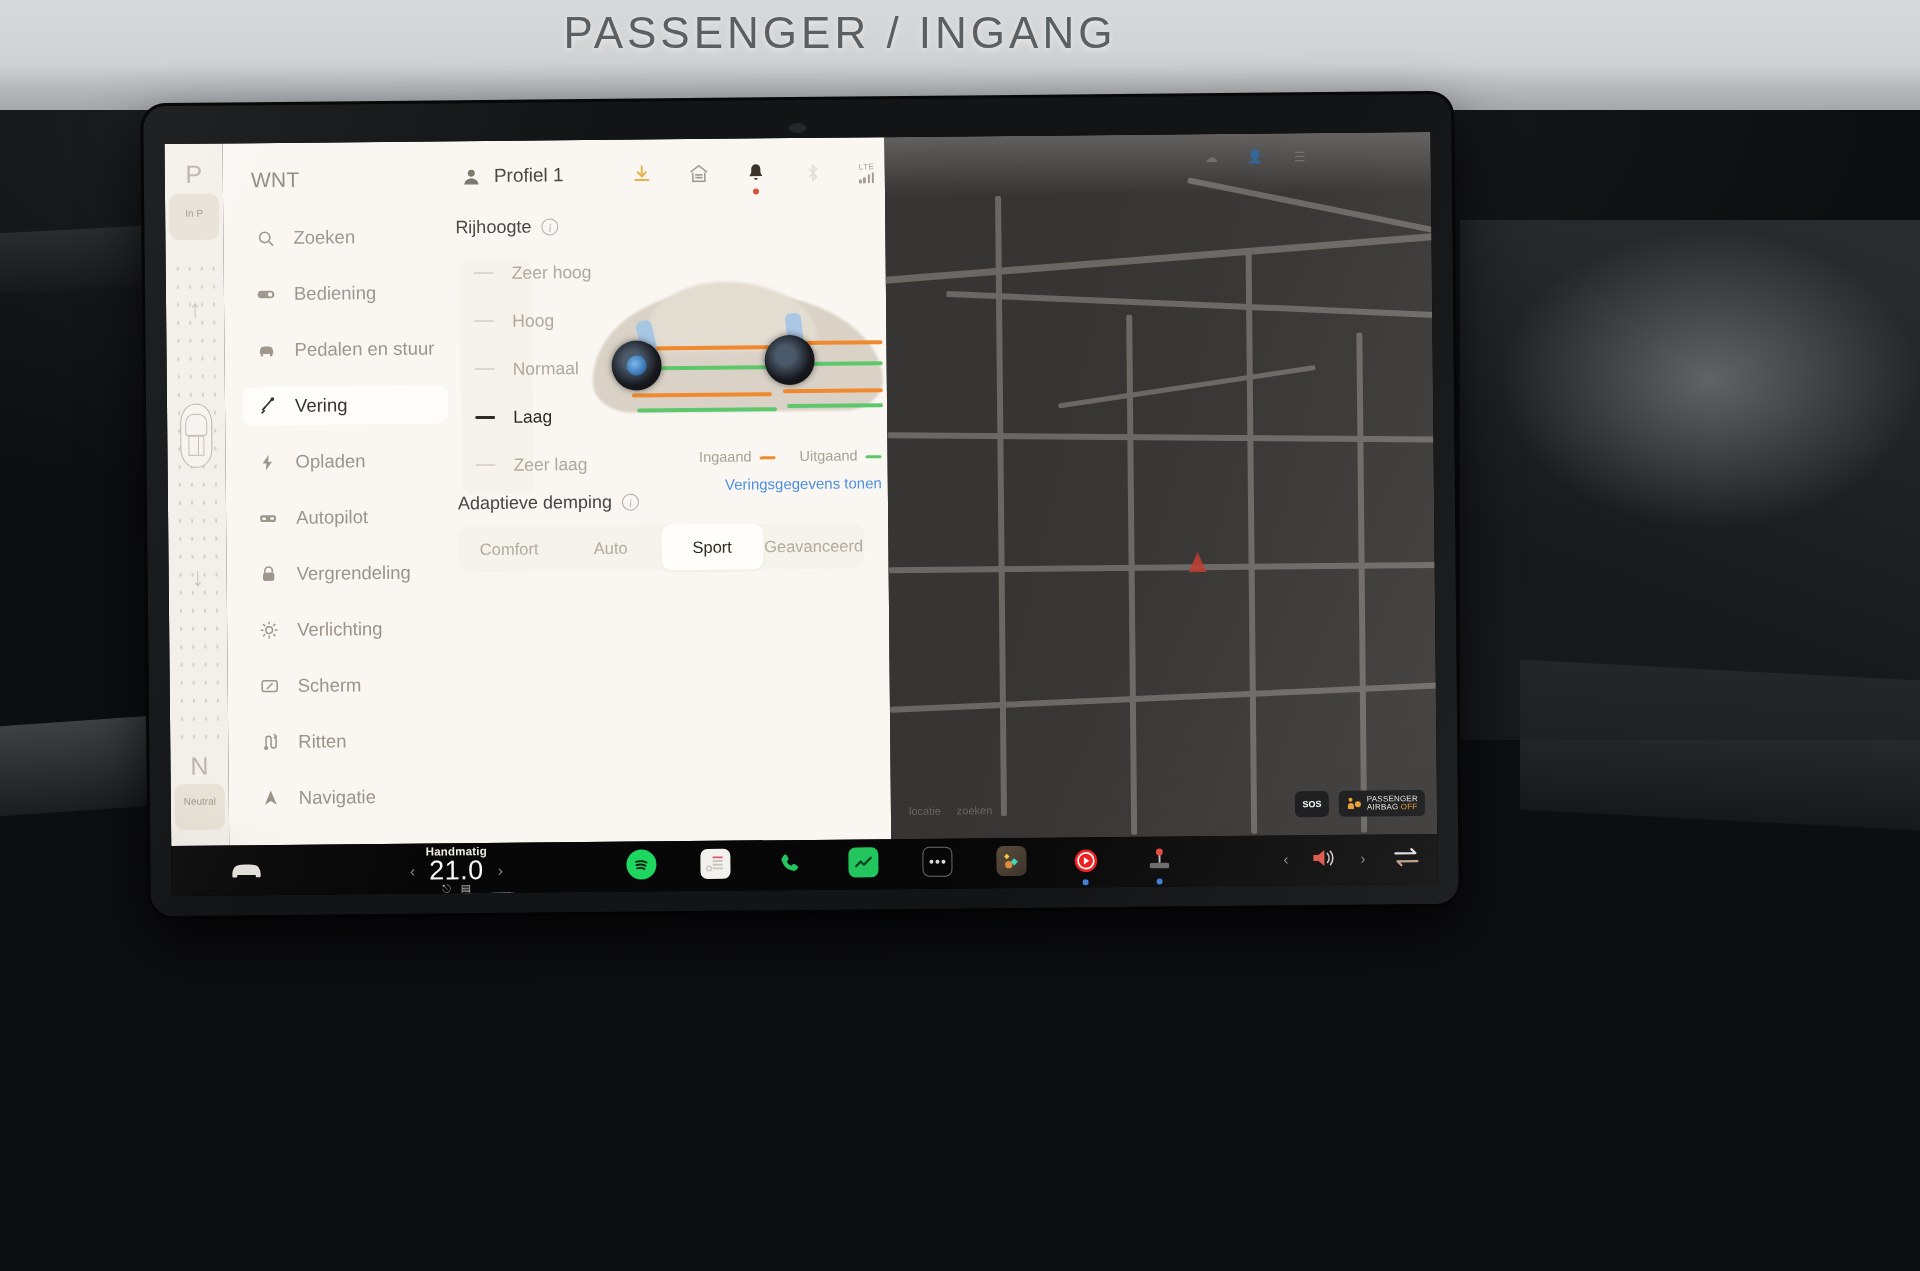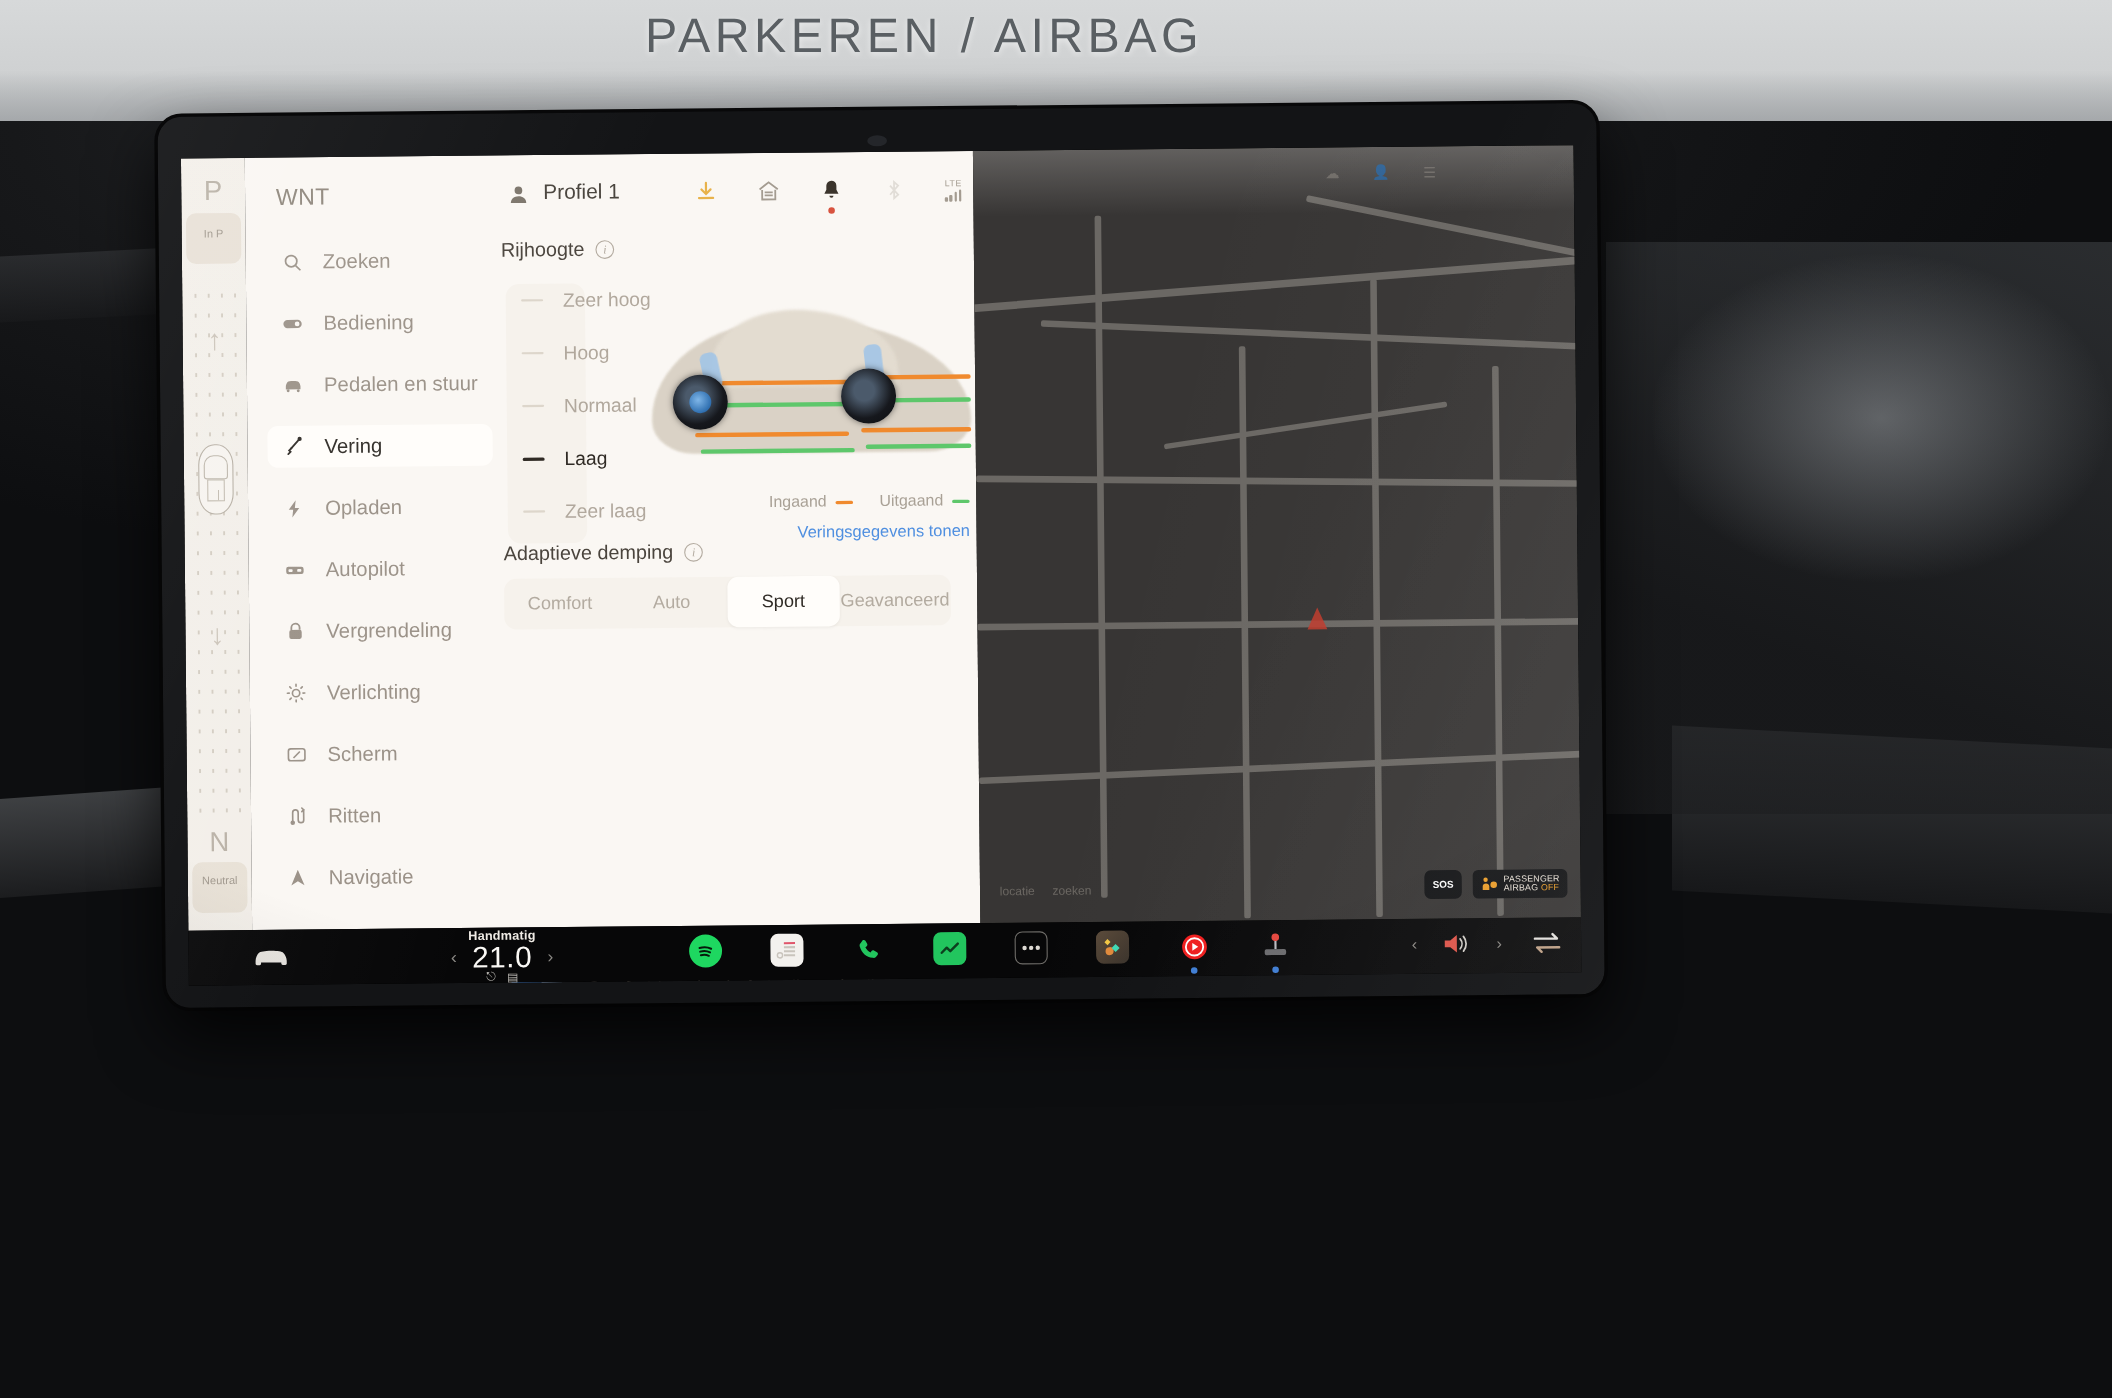--- a/index.html
+++ b/index.html
@@ -411,21 +411,21 @@
     background: linear-gradient(104deg, rgba(255,255,255,.05) 0%, rgba(255,255,255,0) 30%,
                 rgba(255,255,255,0) 65%, rgba(255,255,255,.045) 100%);
   }
 </style>
 </head>
 <body>
 
 <div id="photo">
 
   <div class="wall"></div>
-  <div class="wall-sign">PARKEREN / AIRBAG</div>
+  <div class="wall-sign">PASSENGER / INGANG</div>
   <div class="wall-shade"></div>
 
   <div class="dash">
     <div class="dash-vent"></div>
     <div class="dash-trim"></div>
     <div class="dash-trim-r"></div>
     <div class="dash-right-panel"></div>
     <div class="windshield-glow"></div>
   </div>
 

